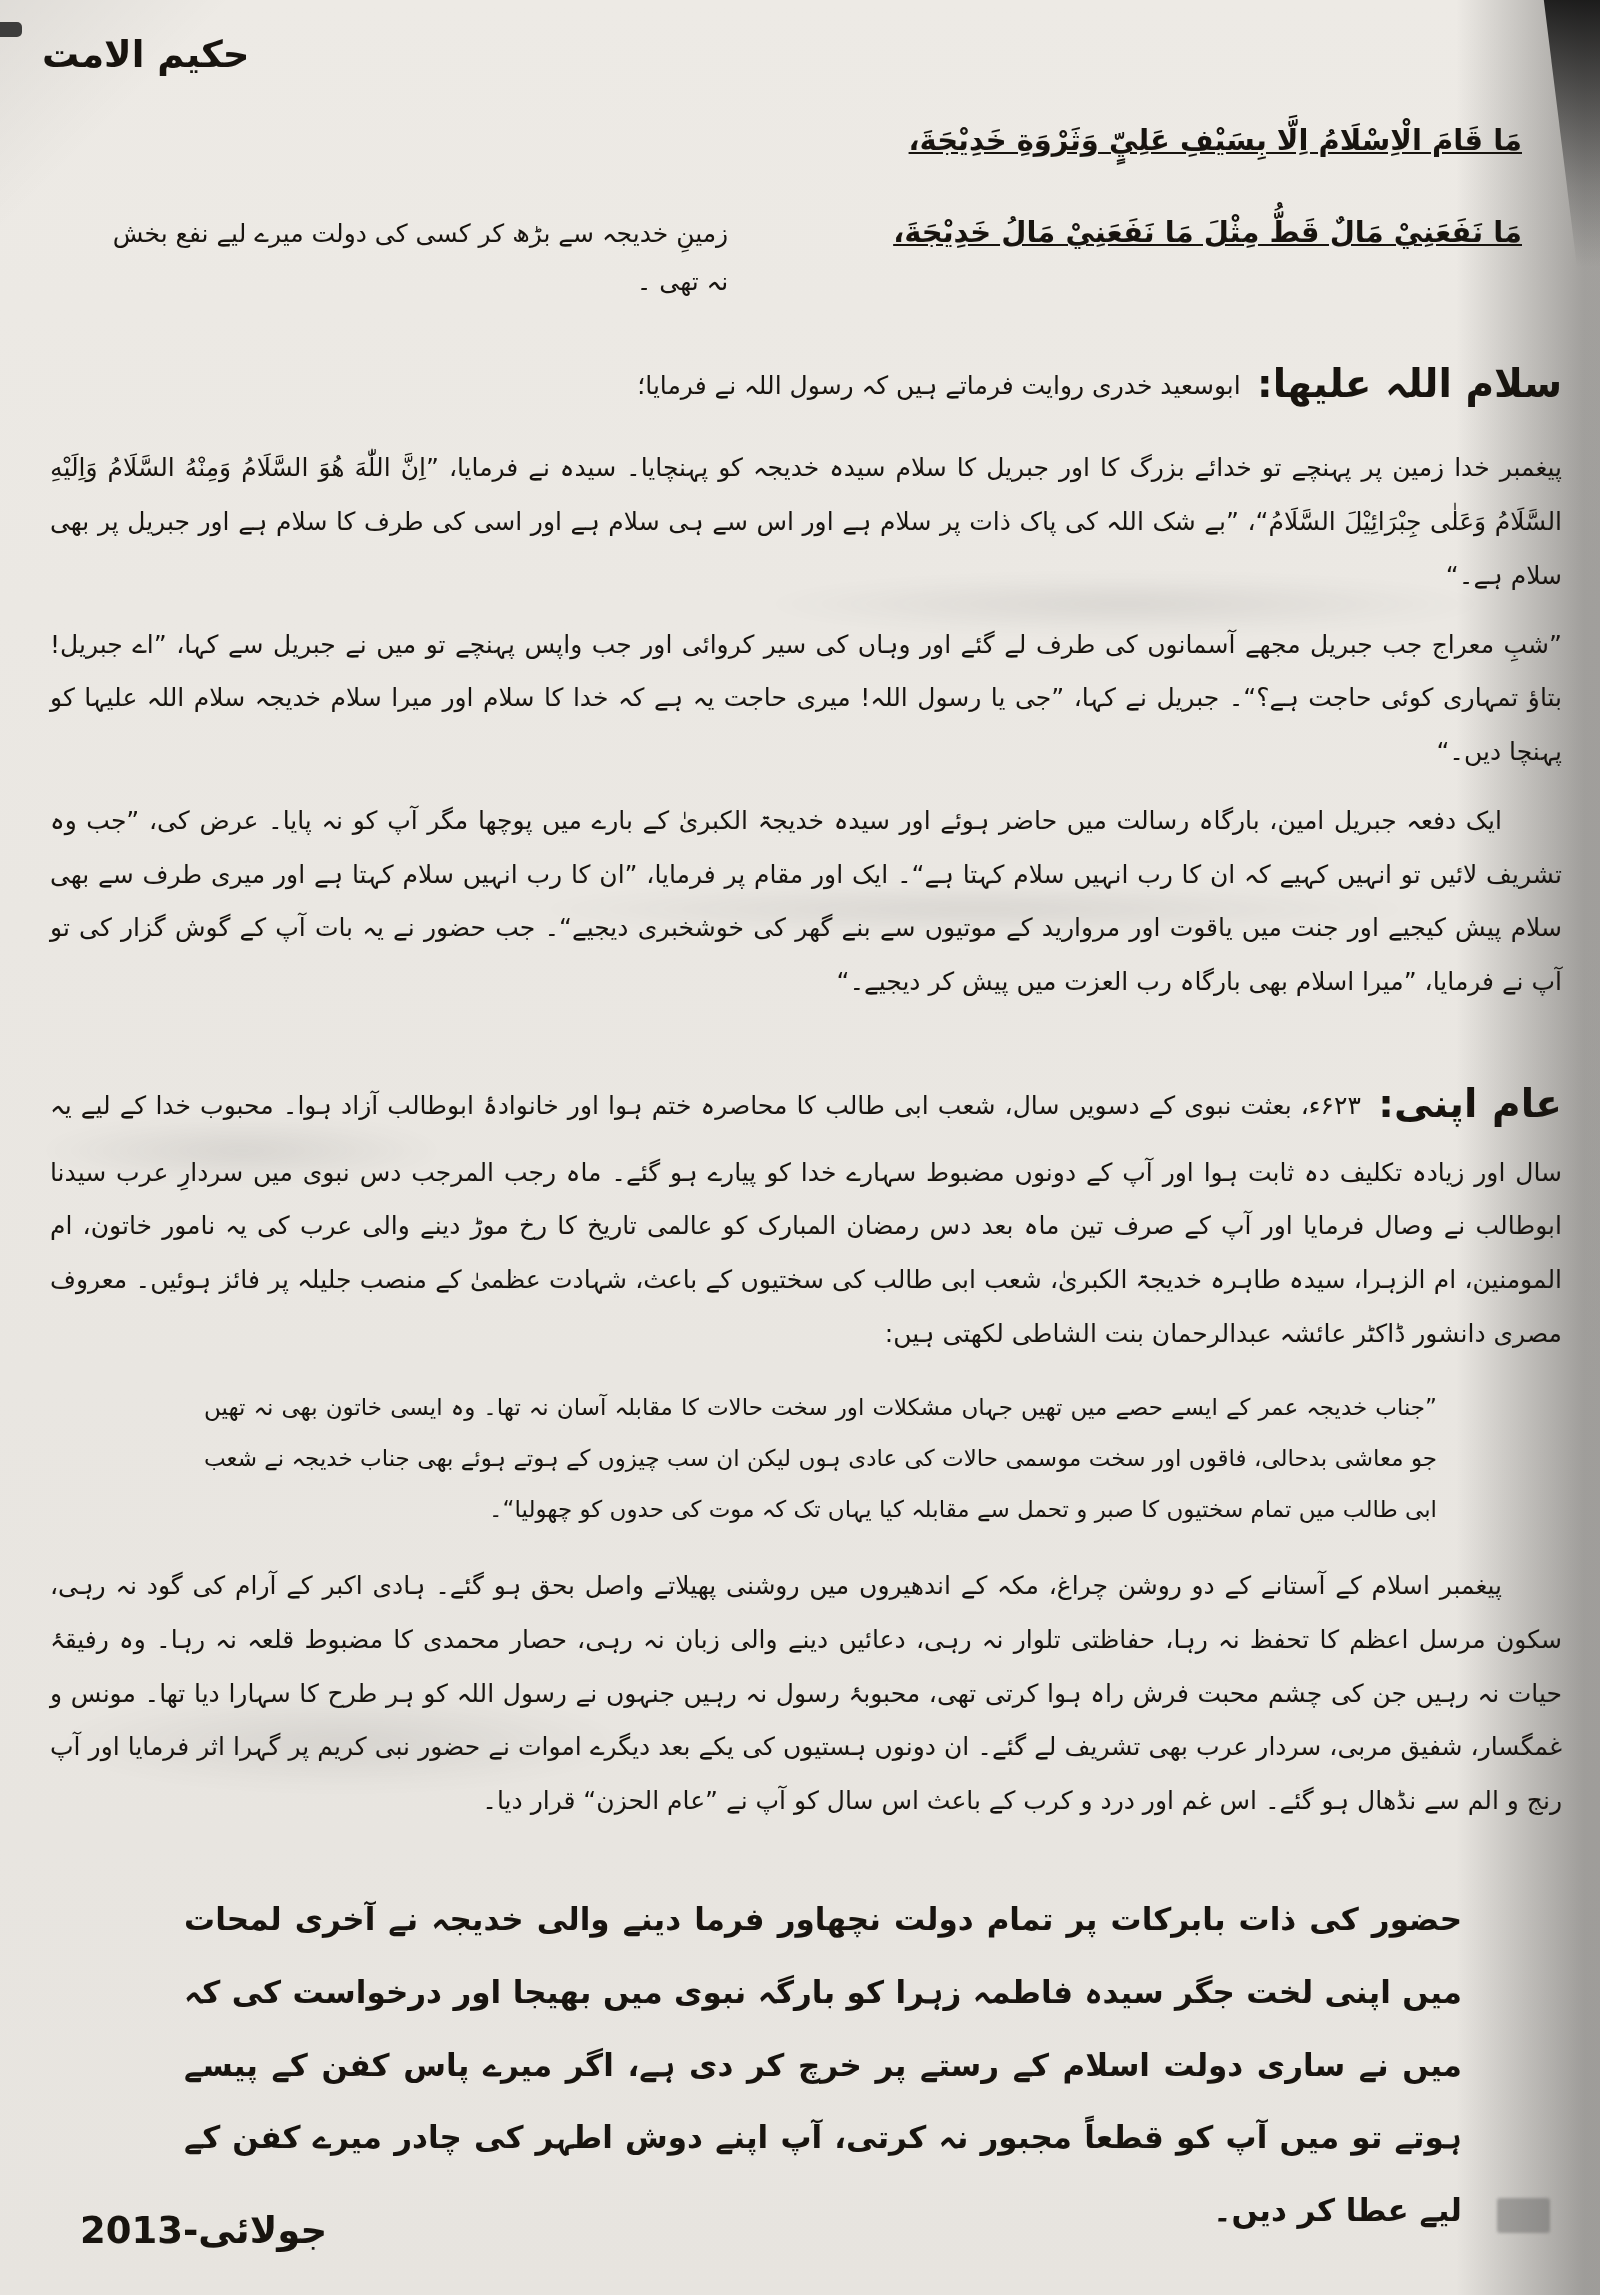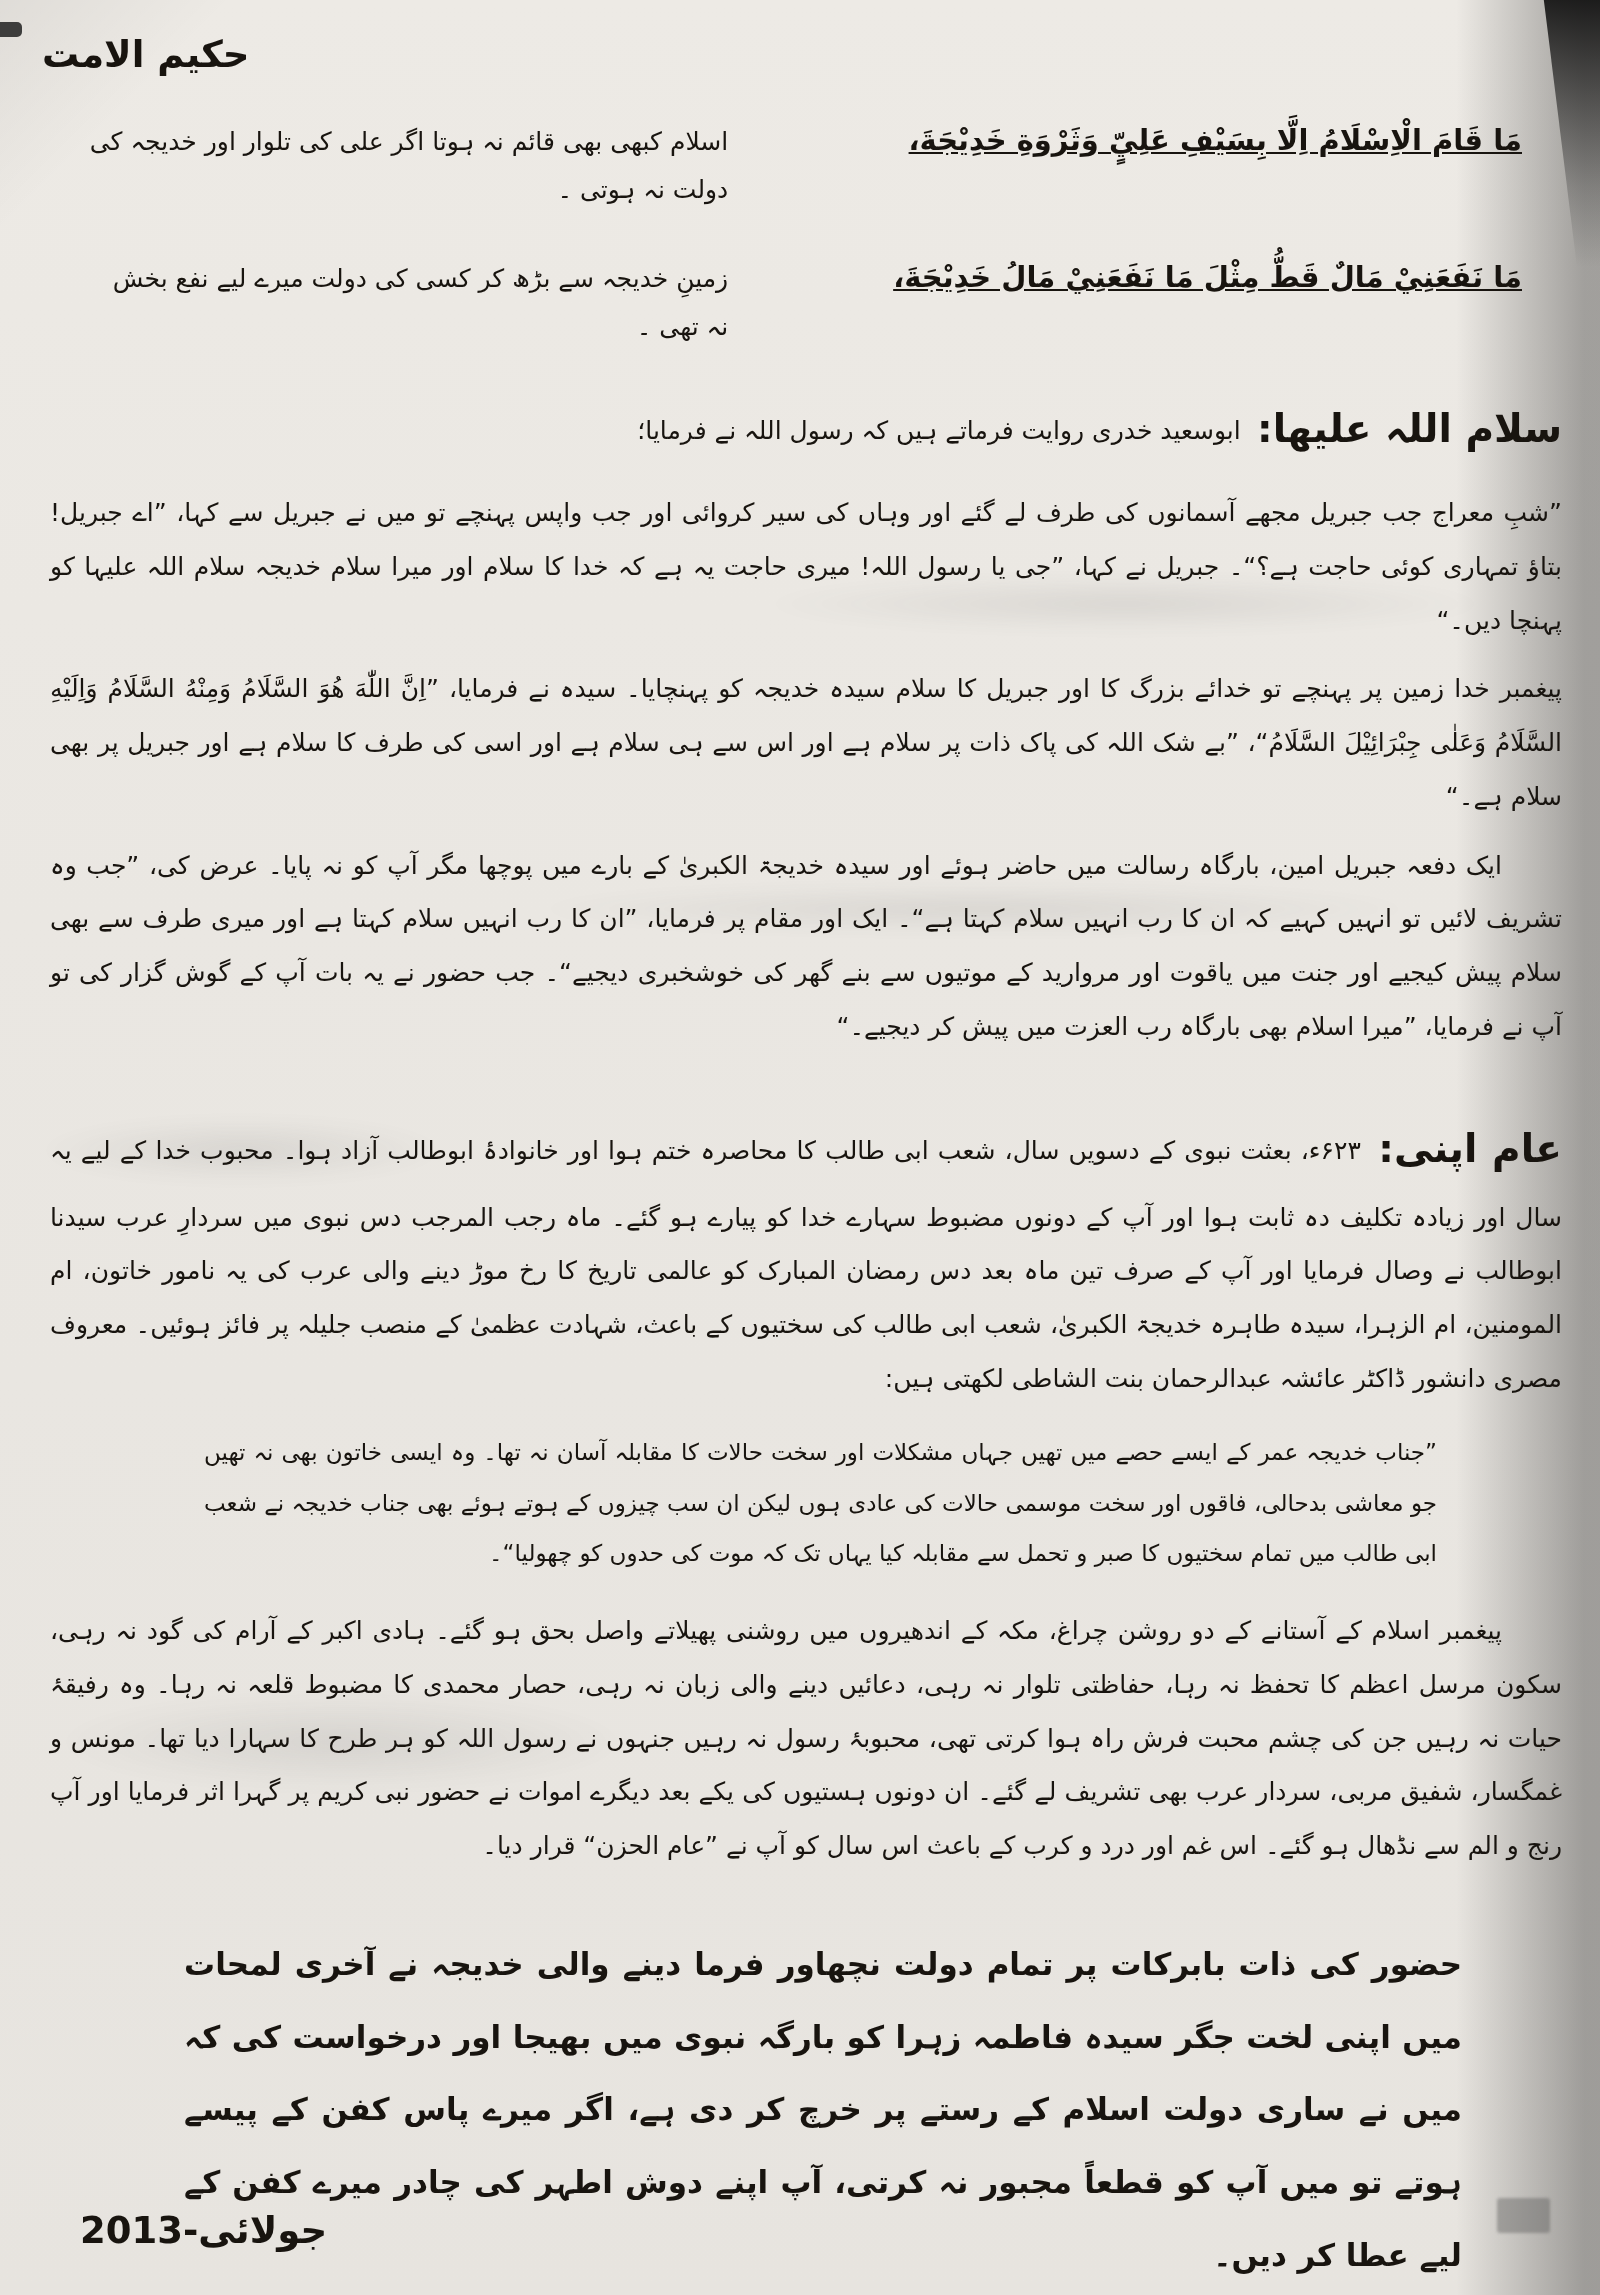--- a/index.html
+++ b/index.html
@@ -81,35 +81,34 @@
 <div class="smudge sm4"></div>
 <div class="page-stamp"></div>
 
 <div class="page">
 
   <div class="title">حکیم الامت</div>
 
   <div class="couplet">
     <div class="couplet-row">
       <div class="couplet-ar">مَا قَامَ الْاِسْلَامُ اِلَّا بِسَيْفِ عَلِيٍّ وَثَرْوَةِ خَدِيْجَةَ،</div>
-      <div class="couplet-tr">اسلام کبھی بھی قائم نہ ہوتا اگر علی کی تلوار اور خدیجہ کی دولت نہ ہوتی ۔</div>
     </div>
     <div class="couplet-row">
       <div class="couplet-ar">مَا نَفَعَنِيْ مَالٌ قَطُّ مِثْلَ مَا نَفَعَنِيْ مَالُ خَدِيْجَةَ،</div>
       <div class="couplet-tr">زمینِ خدیجہ سے بڑھ کر کسی کی دولت میرے لیے نفع بخش نہ تھی ۔</div>
     </div>
   </div>
 
   <div class="section">
     <div class="lead">
       <span class="shead">سلام اللہ علیھا:</span>
       <span>ابوسعید خدری روایت فرماتے ہیں کہ رسول اللہ نے فرمایا؛</span>
     </div>
+    <div class="para">پیغمبر خدا زمین پر پہنچے تو خدائے بزرگ کا اور جبریل کا سلام سیدہ خدیجہ کو پہنچایا۔ سیدہ نے فرمایا، ”اِنَّ اللّٰهَ هُوَ السَّلَامُ وَمِنْهُ السَّلَامُ وَاِلَيْهِ السَّلَامُ وَعَلٰى جِبْرَائِيْلَ السَّلَامُ“، ”بے شک اللہ کی پاک ذات پر سلام ہے اور اس سے ہی سلام ہے اور اسی کی طرف کا سلام ہے اور جبریل پر بھی سلام ہے۔“</div>
     <div class="para">”شبِ معراج جب جبریل مجھے آسمانوں کی طرف لے گئے اور وہاں کی سیر کروائی اور جب واپس پہنچے تو میں نے جبریل سے کہا، ”اے جبریل! بتاؤ تمہاری کوئی حاجت ہے؟“۔ جبریل نے کہا، ”جی یا رسول اللہ! میری حاجت یہ ہے کہ خدا کا سلام اور میرا سلام خدیجہ سلام اللہ علیہا کو پہنچا دیں۔“</div>
-    <div class="para">پیغمبر خدا زمین پر پہنچے تو خدائے بزرگ کا اور جبریل کا سلام سیدہ خدیجہ کو پہنچایا۔ سیدہ نے فرمایا، ”اِنَّ اللّٰهَ هُوَ السَّلَامُ وَمِنْهُ السَّلَامُ وَاِلَيْهِ السَّلَامُ وَعَلٰى جِبْرَائِيْلَ السَّلَامُ“، ”بے شک اللہ کی پاک ذات پر سلام ہے اور اس سے ہی سلام ہے اور اسی کی طرف کا سلام ہے اور جبریل پر بھی سلام ہے۔“</div>
     <div class="para indent">ایک دفعہ جبریل امین، بارگاہ رسالت میں حاضر ہوئے اور سیدہ خدیجۃ الکبریٰ کے بارے میں پوچھا مگر آپ کو نہ پایا۔ عرض کی، ”جب وہ تشریف لائیں تو انہیں کہیے کہ ان کا رب انہیں سلام کہتا ہے“۔ ایک اور مقام پر فرمایا، ”ان کا رب انہیں سلام کہتا ہے اور میری طرف سے بھی سلام پیش کیجیے اور جنت میں یاقوت اور مروارید کے موتیوں سے بنے گھر کی خوشخبری دیجیے“۔ جب حضور نے یہ بات آپ کے گوش گزار کی تو آپ نے فرمایا، ”میرا اسلام بھی بارگاہ رب العزت میں پیش کر دیجیے۔“</div>
   </div>
 
   <div class="section" style="margin-top:53px;">
     <div class="lead">
       <span class="shead">عام اپنی:</span>
       <span>۶۲۳ء، بعثت نبوی کے دسویں سال، شعب ابی طالب کا محاصرہ ختم ہوا اور خانوادۂ ابوطالب آزاد ہوا۔ محبوب خدا کے لیے یہ سال اور زیادہ تکلیف دہ ثابت ہوا اور آپ کے دونوں مضبوط سہارے خدا کو پیارے ہو گئے۔ ماہ رجب المرجب دس نبوی میں سردارِ عرب سیدنا ابوطالب نے وصال فرمایا اور آپ کے صرف تین ماہ بعد دس رمضان المبارک کو عالمی تاریخ کا رخ موڑ دینے والی عرب کی یہ نامور خاتون، ام المومنین، ام الزہرا، سیدہ طاہرہ خدیجۃ الکبریٰ، شعب ابی طالب کی سختیوں کے باعث، شہادت عظمیٰ کے منصب جلیلہ پر فائز ہوئیں۔ معروف مصری دانشور ڈاکٹر عائشہ عبدالرحمان بنت الشاطی لکھتی ہیں:</span>
     </div>
     <div class="quote-block">”جناب خدیجہ عمر کے ایسے حصے میں تھیں جہاں مشکلات اور سخت حالات کا مقابلہ آسان نہ تھا۔ وہ ایسی خاتون بھی نہ تھیں جو معاشی بدحالی، فاقوں اور سخت موسمی حالات کی عادی ہوں لیکن ان سب چیزوں کے ہوتے ہوئے بھی جناب خدیجہ نے شعب ابی طالب میں تمام سختیوں کا صبر و تحمل سے مقابلہ کیا یہاں تک کہ موت کی حدوں کو چھولیا“۔</div>
     <div class="para indent" style="margin-top:25px;">پیغمبر اسلام کے آستانے کے دو روشن چراغ، مکہ کے اندھیروں میں روشنی پھیلاتے واصل بحق ہو گئے۔ ہادی اکبر کے آرام کی گود نہ رہی، سکون مرسل اعظم کا تحفظ نہ رہا، حفاظتی تلوار نہ رہی، دعائیں دینے والی زبان نہ رہی، حصار محمدی کا مضبوط قلعہ نہ رہا۔ وہ رفیقۂ حیات نہ رہیں جن کی چشم محبت فرش راہ ہوا کرتی تھی، محبوبۂ رسول نہ رہیں جنہوں نے رسول اللہ کو ہر طرح کا سہارا دیا تھا۔ مونس و غمگسار، شفیق مربی، سردار عرب بھی تشریف لے گئے۔ ان دونوں ہستیوں کی یکے بعد دیگرے اموات نے حضور نبی کریم پر گہرا اثر فرمایا اور آپ رنج و الم سے نڈھال ہو گئے۔ اس غم اور درد و کرب کے باعث اس سال کو آپ نے ”عام الحزن“ قرار دیا۔</div>

